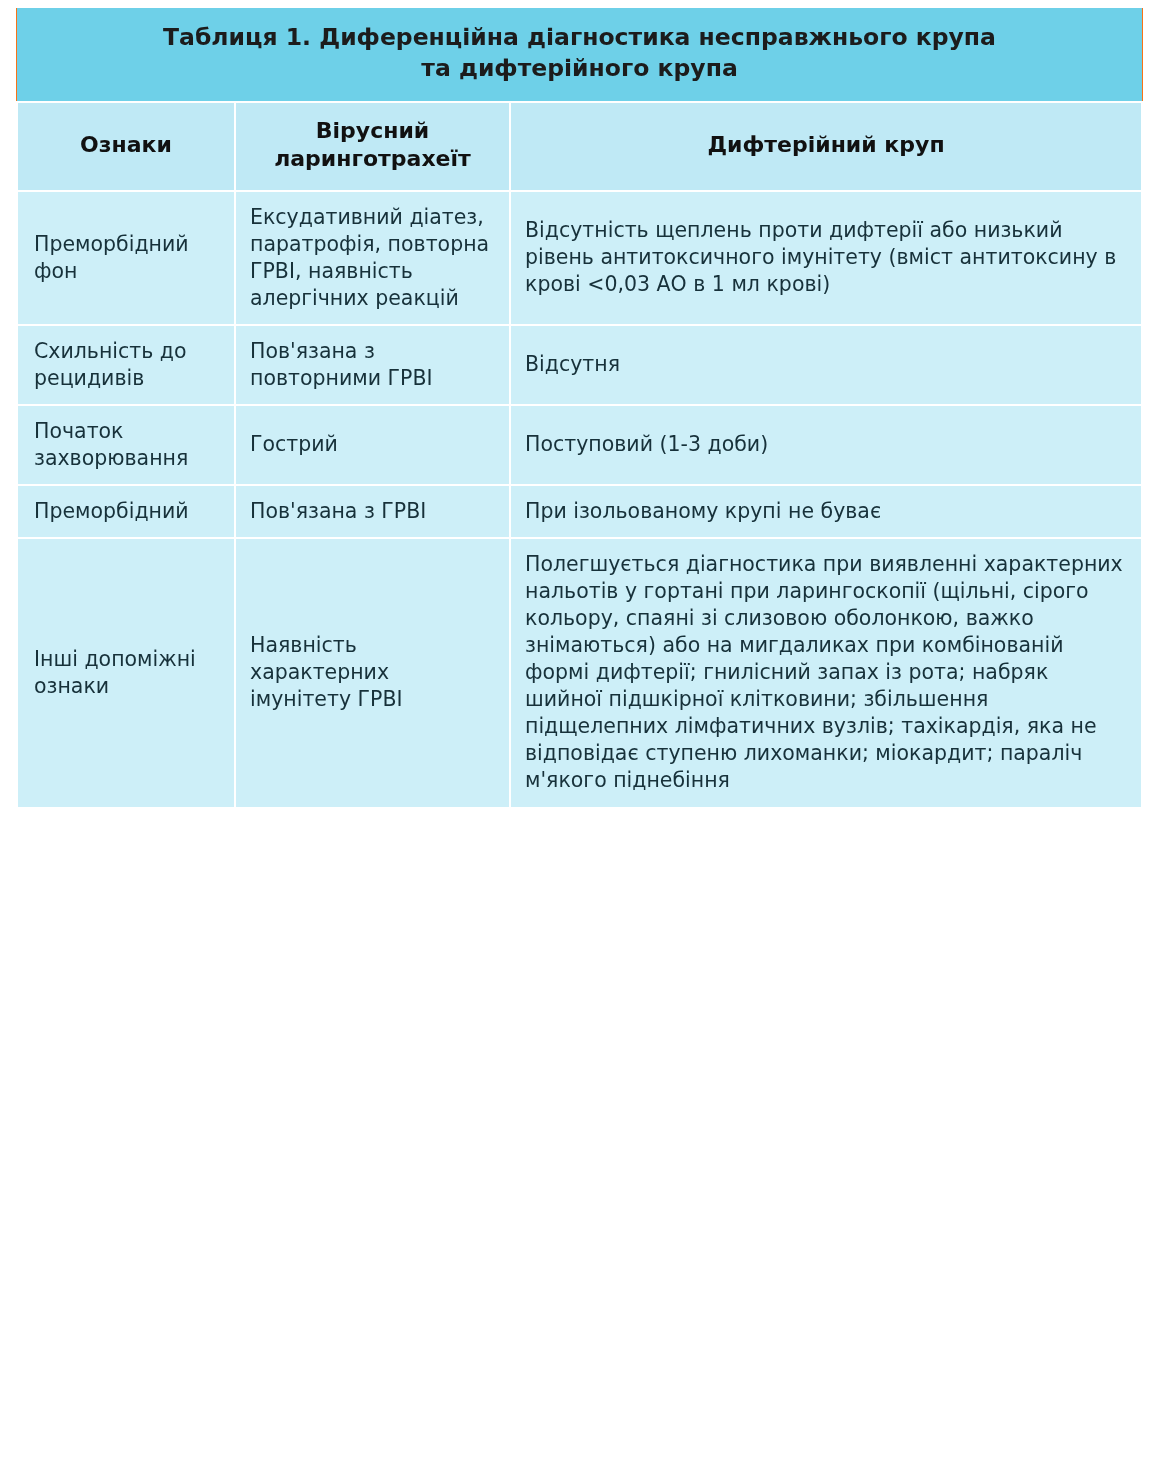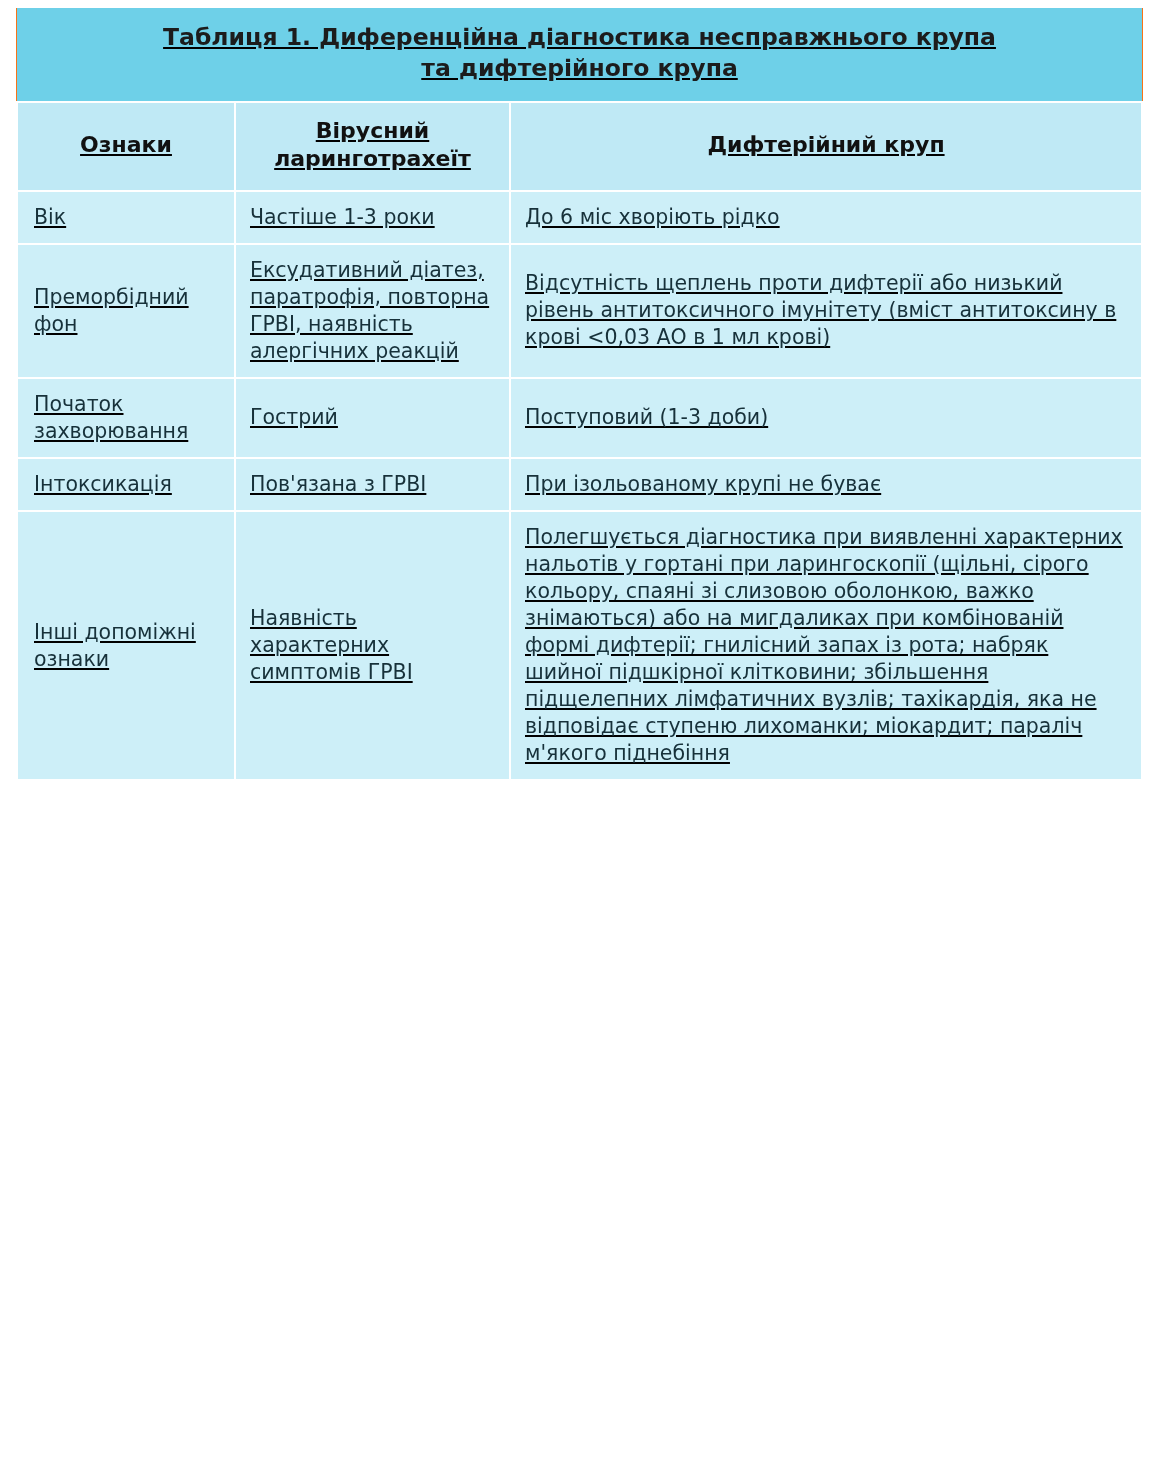--- a/index.html
+++ b/index.html
@@ -16,21 +16,20 @@
   .table-wrap {
     box-sizing: border-box;
     width: 1157px;
     padding: 8px 16px 10px 16px;
   }
   table.diag {
     width: 1125px;
     border-collapse: collapse;
     table-layout: fixed;
     background: #f97316;
-    text-decoration: underline;
   }
   table.diag col.c1 { width: 218px; }
   table.diag col.c2 { width: 275px; }
   table.diag col.c3 { width: 632px; }
 
   .title-cell {
     background: #6ed0e8;
     color: #1c1c1c;
     text-align: center;
     font-weight: bold;
@@ -85,39 +84,39 @@
       <tr>
         <td class="hdr">Ознаки</td>
         <td class="hdr">
           <span class="nowrapline">Вірусний</span>
           <span class="nowrapline">ларинготрахеїт</span>
         </td>
         <td class="hdr">Дифтерійний круп</td>
       </tr>
 
       <tr>
-        <td class="cell c-first">Вік</td>
-        <td class="cell">Частіше 1-3 роки</td>
-        <td class="cell">До 6 міс хворіють рідко</td>
-      </tr>
-      <tr>
         <td class="cell c-first">Преморбідний фон</td>
         <td class="cell">Ексудативний діатез, паратрофія, повторна ГРВІ, наявність алергічних реакцій</td>
         <td class="cell">Відсутність щеплень проти дифтерії або низький рівень антитоксичного імунітету (вміст антитоксину в крові &lt;0,03 АО в 1 мл крові)</td>
+      </tr>
+      <tr>
+        <td class="cell c-first">Схильність до рецидивів</td>
+        <td class="cell">Пов'язана з повторними ГРВІ</td>
+        <td class="cell">Відсутня</td>
       </tr>
       <tr>
         <td class="cell c-first">Початок захворювання</td>
         <td class="cell">Гострий</td>
         <td class="cell">Поступовий (1-3 доби)</td>
       </tr>
       <tr>
-        <td class="cell c-first">Інтоксикація</td>
+        <td class="cell c-first">Преморбідний</td>
         <td class="cell">Пов'язана з ГРВІ</td>
         <td class="cell">При ізольованому крупі не буває</td>
       </tr>
       <tr>
         <td class="cell c-first tall">Інші допоміжні ознаки</td>
-        <td class="cell tall">Наявність характерних симптомів ГРВІ</td>
+        <td class="cell tall">Наявність характерних імунітету ГРВІ</td>
         <td class="cell tall">Полегшується діагностика при виявленні характерних нальотів у гортані при ларингоскопії (щільні, сірого кольору, спаяні зі слизовою оболонкою, важко знімаються) або на мигдаликах при комбінованій формі дифтерії; гнилісний запах із рота; набряк шийної підшкірної клітковини; збільшення підщелепних лімфатичних вузлів; тахікардія, яка не відповідає ступеню лихоманки; міокардит; параліч м'якого піднебіння</td>
       </tr>
     </tbody>
   </table>
 </div>
 
 </body></html>

